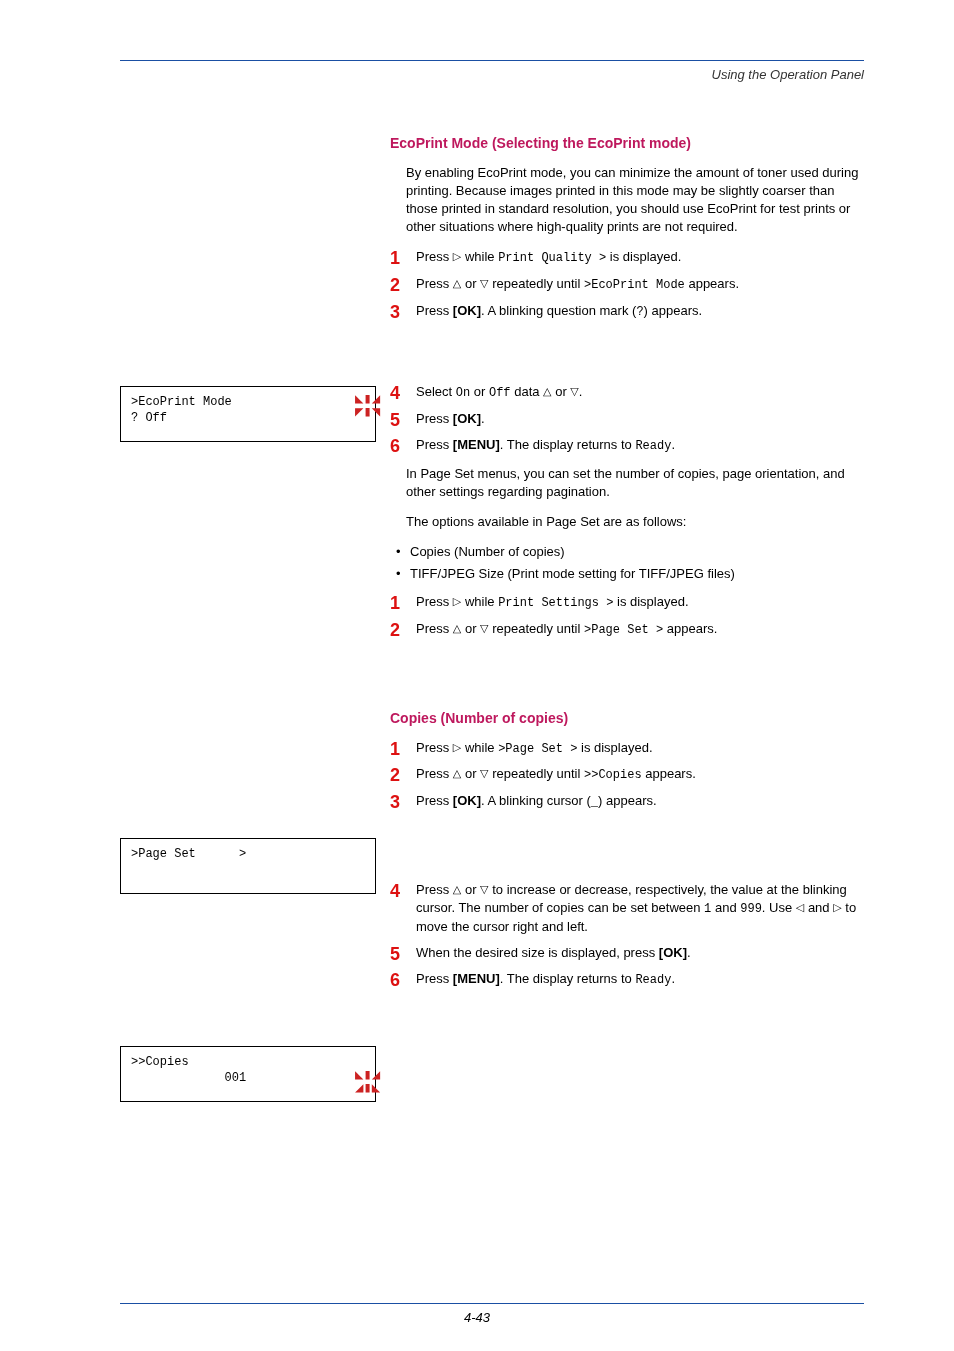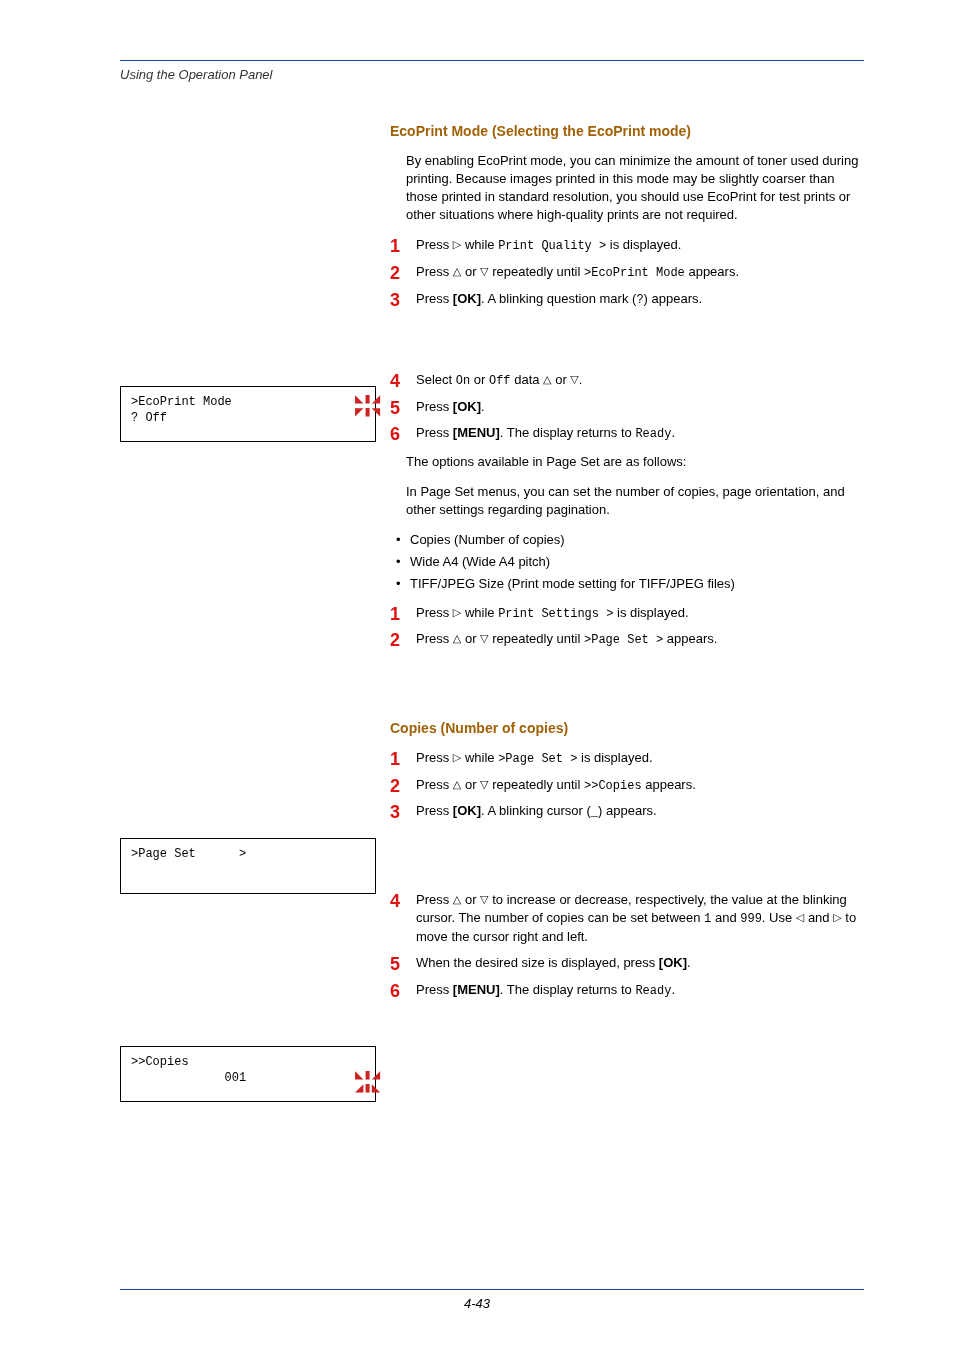--- a/index.html
+++ b/index.html
@@ -15,31 +15,32 @@
     height: 1351px;
     position: relative;
     box-sizing: border-box;
     padding: 60px 90px 40px 120px;
   }
   .header-line {
     border-bottom: 1px solid #1a4fa3;
     margin-bottom: 6px;
   }
   .header-title {
+    text-align: right;
     font-style: italic;
     color: #333;
     font-size: 13px;
-    margin-bottom: 40px;
+    margin-bottom: 52px;
   }
   .content {
     margin-left: 270px;
     line-height: 1.4;
   }
   .h-blue {
-    color: #a16207;
+    color: #be185d;
     font-weight: bold;
     font-size: 14px;
     margin: 18px 0 10px 0;
   }
   .p {
     margin: 0 0 12px 16px;
   }
   .code {
     font-family: "Courier New", monospace;
     font-size: 12px;
@@ -100,21 +101,21 @@
     position: absolute;
     right: 2px;
     top: 6px;
     width: 18px;
     font-size: 12px;
     line-height: 1;
   }
   .arrowset { color: #c22; font-size: 14px; line-height: 0.9; }
   .footer {
     position: absolute;
-    bottom: 40px;
+    bottom: 26px;
     left: 0;
     width: 954px;
   }
   .footer-line {
     border-top: 1px solid #1a4fa3;
     margin: 0 90px 0 120px;
   }
   .footer-num {
     text-align: center;
     font-style: italic;
@@ -168,25 +169,24 @@
         <span>Select </span><span class="code">On</span><span> or </span><span class="code">Off</span><span> data </span><span class="tri">△</span><span> or </span><span class="tri">▽</span><span>.</span>
       </li>
       <li><span class="num">5</span>
         <span>Press </span><b>[OK]</b><span>.</span>
       </li>
       <li><span class="num">6</span>
         <span>Press </span><b>[MENU]</b><span>. The display returns to </span><span class="code">Ready</span><span>.</span>
       </li>
     </ol>
 
+    <p class="p">In Page Set menus, you can set the number of copies, page orientation, and other settings regarding pagination.</p>
     <p class="p">The options available in Page Set are as follows:</p>
-    <p class="p">In Page Set menus, you can set the number of copies, page orientation, and other settings regarding pagination.</p>
     <ul class="bullets">
       <li>Copies (Number of copies)</li>
-      <li>Wide A4 (Wide A4 pitch)</li>
       <li>TIFF/JPEG Size (Print mode setting for TIFF/JPEG files)</li>
     </ul>
     <ol class="steps">
       <li><span class="num">1</span>
         <span>Press </span><span class="tri">▷</span><span> while </span><span class="code">Print Settings &gt;</span><span> is displayed.</span>
       </li>
       <li style="margin-bottom:70px;"><span class="num">2</span>
         <span>Press </span><span class="tri">△</span><span> or </span><span class="tri">▽</span><span> repeatedly until </span><span class="code">&gt;Page Set &gt;</span><span> appears.</span>
       </li>
     </ol>

